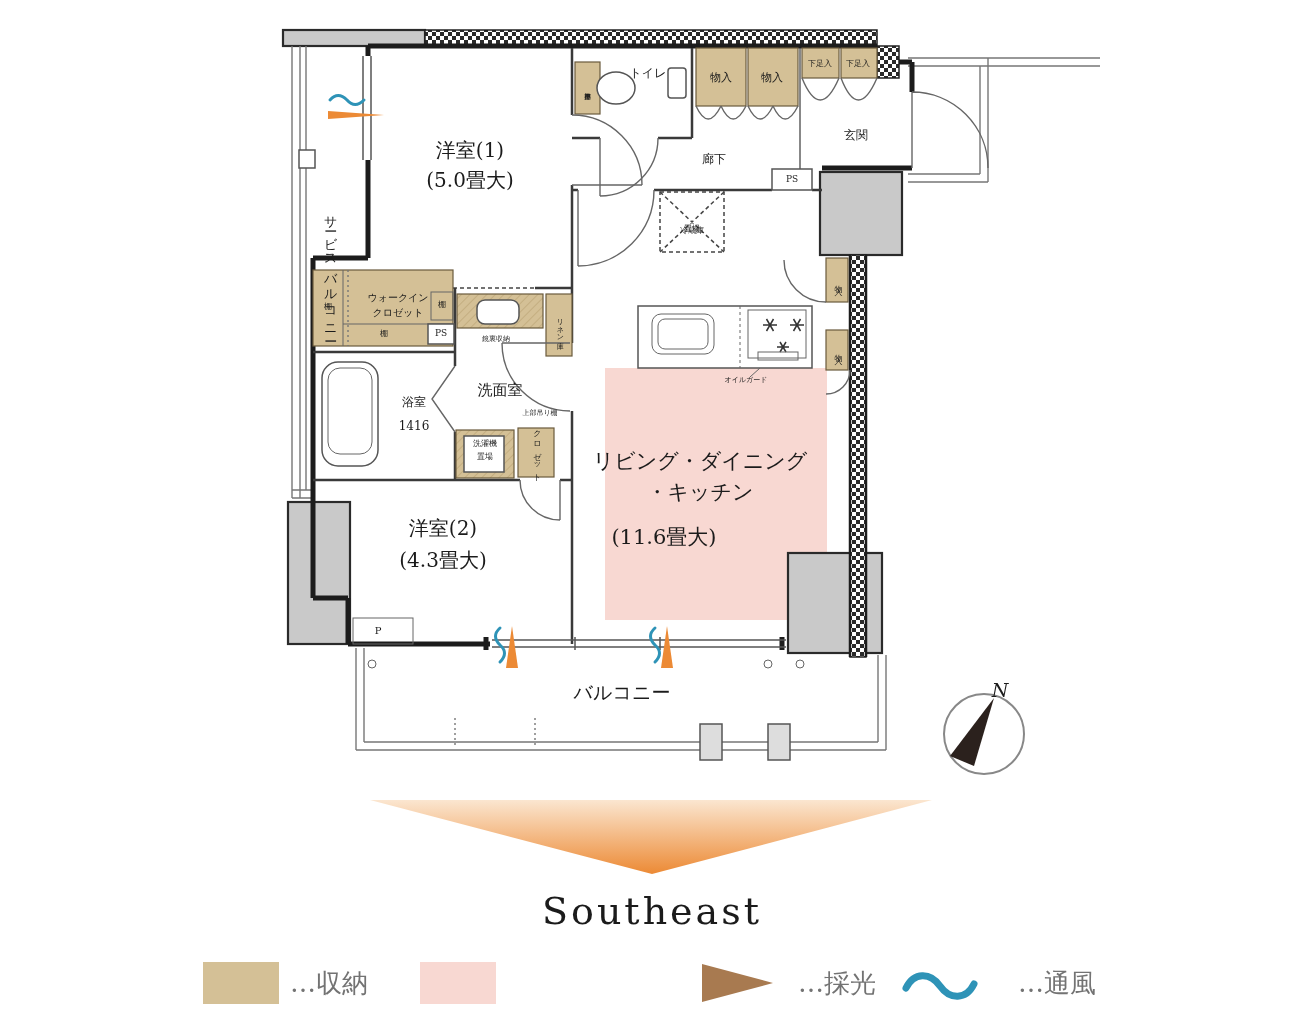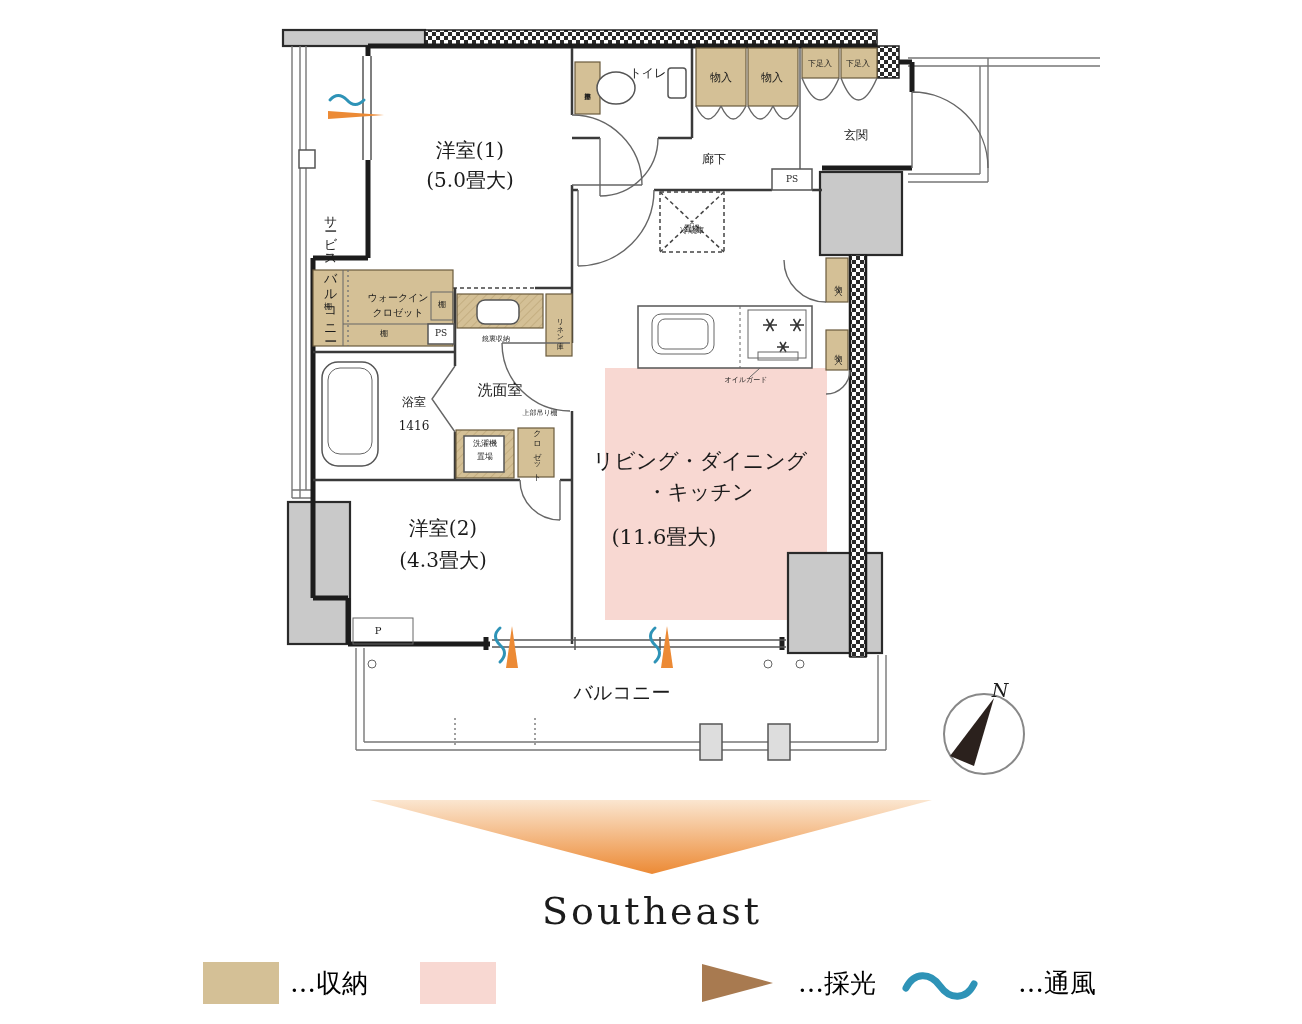--- a/index.html
+++ b/index.html
@@ -13,21 +13,21 @@
   .win{stroke:#555;stroke-width:1.5;fill:none;}
   .thin{stroke:#777;stroke-width:1.4;fill:none;}
   .fix{stroke:#555;stroke-width:1.5;fill:#fff;}
   .fix2{stroke:#666;stroke-width:1;fill:none;}
   .door{stroke:#666;stroke-width:1.4;fill:none;}
   .dash{stroke:#444;stroke-width:1.5;fill:none;stroke-dasharray:4 3;}
   .lbl{position:absolute;transform:translate(-50%,-50%);white-space:nowrap;text-align:center;
        font-family:"DejaVu Serif",serif;color:#1b1b1b;line-height:1.1;}
   .vert{writing-mode:vertical-rl;text-orientation:upright;letter-spacing:2px;}
   .lleft{position:absolute;transform:translate(0,-50%);white-space:nowrap;
-         font-family:"DejaVu Serif",serif;color:#000000;}
+         font-family:"DejaVu Serif",serif;color:#737373;}
   .s38{font-size:38px;letter-spacing:3px;}
   .s26{font-size:26px;}
   .s21{font-size:21px;}
   .s20{font-size:20px;}
   .s19{font-size:19px;}
   .s16{font-size:12px;}
   .s15{font-size:15px;}
   .s13{font-size:13px;letter-spacing:3px;}
   .s11{font-size:11px;}
   .s10{font-size:10px;}

